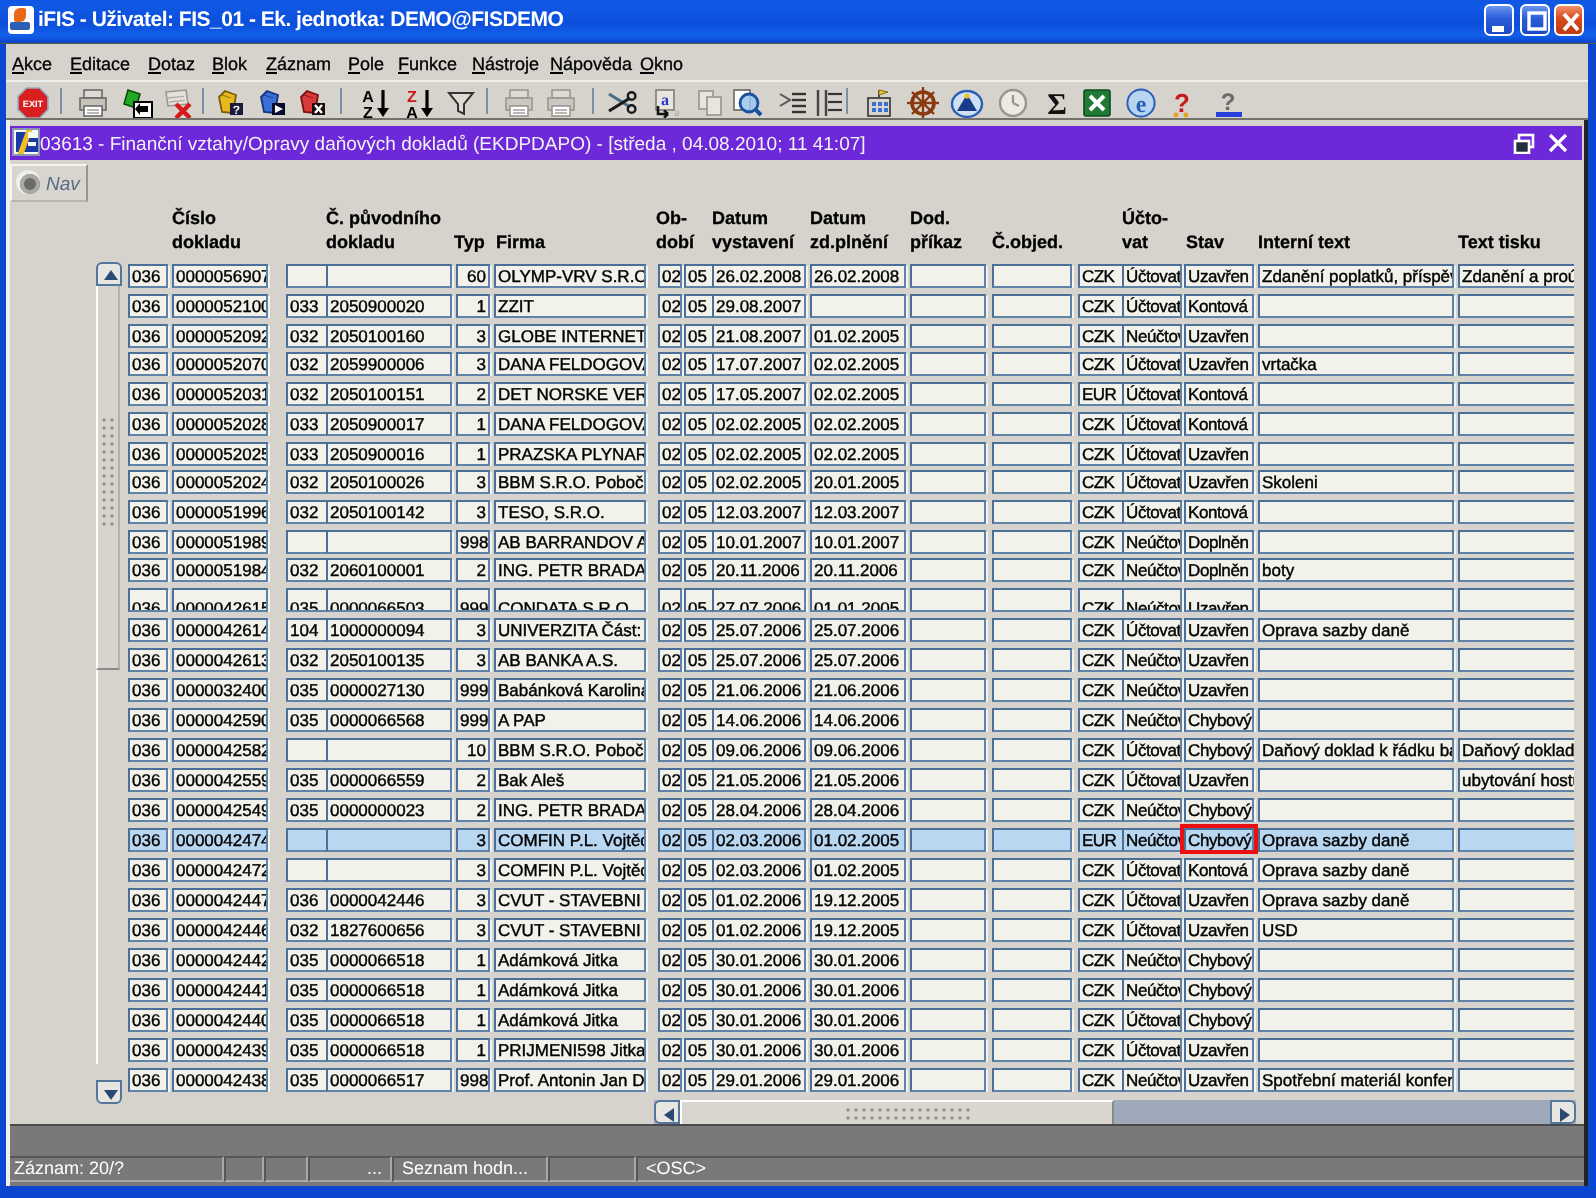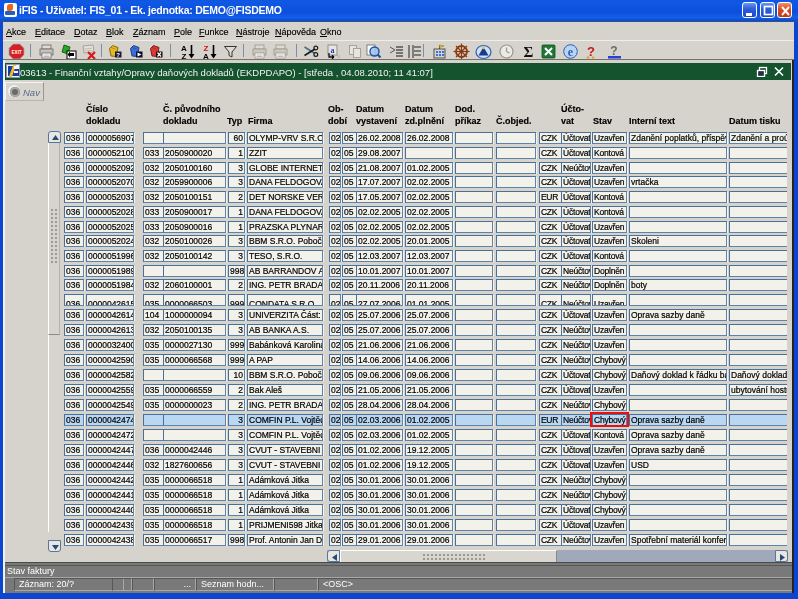--- a/index.html
+++ b/index.html
@@ -14,21 +14,21 @@
 .wbtn svg{position:absolute;left:0;top:0}
 
 #menu{left:0;top:22px;width:798px;height:18px;background:#d6d3cc}
 .mi{position:absolute;top:5px;font-size:9px;color:#000;white-space:nowrap;-webkit-text-stroke:0.15px #000}
 .mi u{text-decoration:underline}
 
 #tool{left:0;top:40px;width:798px;height:20px;background:#d6d3cc;border-top:1px solid #efedea}
 .tic{position:absolute;top:2px;width:17px;height:17px}
 .tsep{position:absolute;top:3px;width:1px;height:13px;background:#7d8fa8}
 
-#mdit{left:3px;top:63px;width:788px;height:17px;background:#14532d}
+#mdit{left:3px;top:63px;width:788px;height:17px;background:#6d28d9}
 #mdit .txt{position:absolute;left:17px;top:3.5px;color:#f2f2f2;font-size:9.5px;white-space:nowrap}
 
 #navtab{left:5px;top:82px;width:39px;height:19px;background:#d8d5ce;
  border-top:1px solid #f5f4f0;border-left:1px solid #f5f4f0;border-right:1px solid #9a968e;border-bottom:1px solid #b8b5ae;
  color:#5a6a84;font-style:italic;font-size:9.5px;padding-left:17px;padding-top:4px}
 #navtab i{position:absolute;left:4px;top:4px;width:10px;height:10px;border-radius:50%;
  background:#6a6a68;box-shadow:inset 0 0 0 2px #a8a8a4, -1px -1px 0 1px #efefec}
 
 .hd{position:absolute;font-size:9px;font-weight:bold;color:#000;white-space:nowrap;-webkit-text-stroke:0.15px #000}
 
@@ -307,21 +307,21 @@
 <div class="hd" style="left:356px;top:116px">vystavení</div>
 <div class="hd" style="left:405px;top:104px">Datum</div>
 <div class="hd" style="left:405px;top:116px">zd.plnění</div>
 <div class="hd" style="left:455px;top:104px">Dod.</div>
 <div class="hd" style="left:455px;top:116px">příkaz</div>
 <div class="hd" style="left:496px;top:116px">Č.objed.</div>
 <div class="hd" style="left:561px;top:104px">Účto-</div>
 <div class="hd" style="left:561px;top:116px">vat</div>
 <div class="hd" style="left:593px;top:116px">Stav</div>
 <div class="hd" style="left:629px;top:116px">Interní text</div>
-<div class="hd" style="left:729px;top:116px">Datum tisku</div>
+<div class="hd" style="left:729px;top:116px">Text tisku</div>
 <div class="row" style="top:132px">
 <span class="c1">036</span>
 <span class="c2">0000056907</span>
 <span class="c3"></span>
 <span class="c4"></span>
 <span class="c5">60</span>
 <span class="c6">OLYMP-VRV S.R.O.</span>
 <span class="c7">02</span>
 <span class="c8">05</span>
 <span class="c9">26.02.2008</span>
@@ -873,22 +873,21 @@
       <div id="hth">
         <div style="position:absolute;left:82px;top:3px;width:62px;height:8px" class="grip"></div>
       </div>
       <div class="sbtn" style="left:448px;top:0;border-radius:0 3px 3px 0">
         <svg width="13" height="13">
           <path d="M9 6.5 L4 3 L4 10 Z" fill="#2a4a74"></path>
         </svg>
       </div>
     </div>
 <div class="abs" id="sbar">
-      <div class="sseg" style="left:2px;top:2px;width:794px">Stav faktury</div>
-      <div class="sseg" style="left:14px;top:15px;width:110px">Záznam: 20/?</div>
+      <div class="sseg" style="left:2px;top:15px;width:110px">Záznam: 20/?</div>
       <div class="sseg" style="left:112px;top:15px;width:20px"></div>
       <div class="sseg" style="left:132px;top:15px;width:22px"></div>
       <div class="sseg" style="left:154px;top:15px;width:42px;text-align:right">...</div>
       <div class="sseg" style="left:196px;top:15px;width:78px">Seznam hodn...</div>
       <div class="sseg" style="left:274px;top:15px;width:44px"></div>
       <div class="sseg" style="left:318px;top:15px;width:475px">&lt;OSC&gt;</div>
     </div>
 <div class="abs" style="left:3px;top:60px;width:2px;height:533px;background:#f2f1ee"></div>
 <div class="abs" id="bredge"></div>
 <div class="abs" id="bl"></div>

